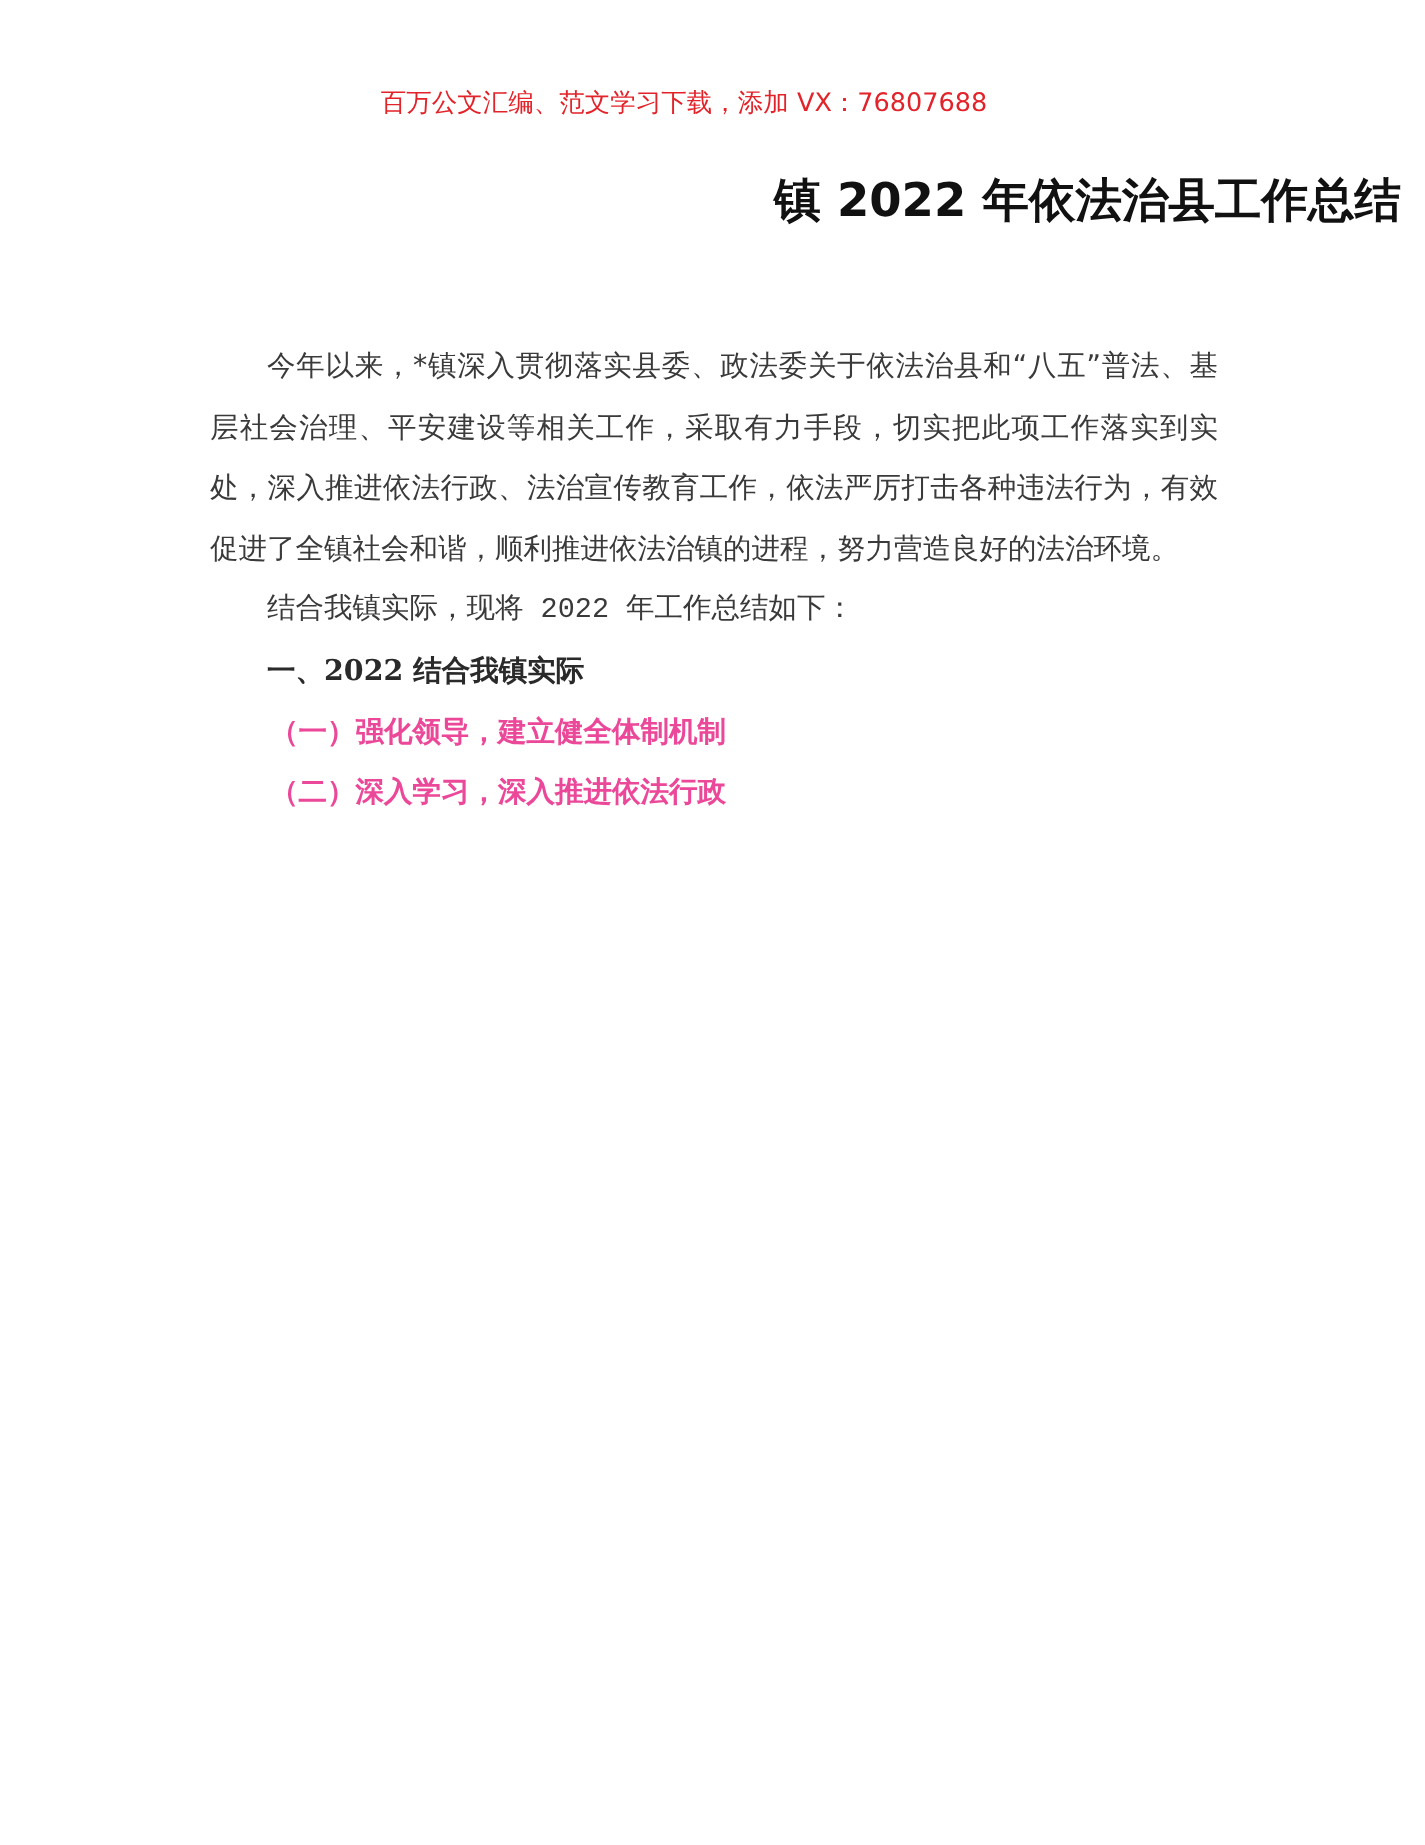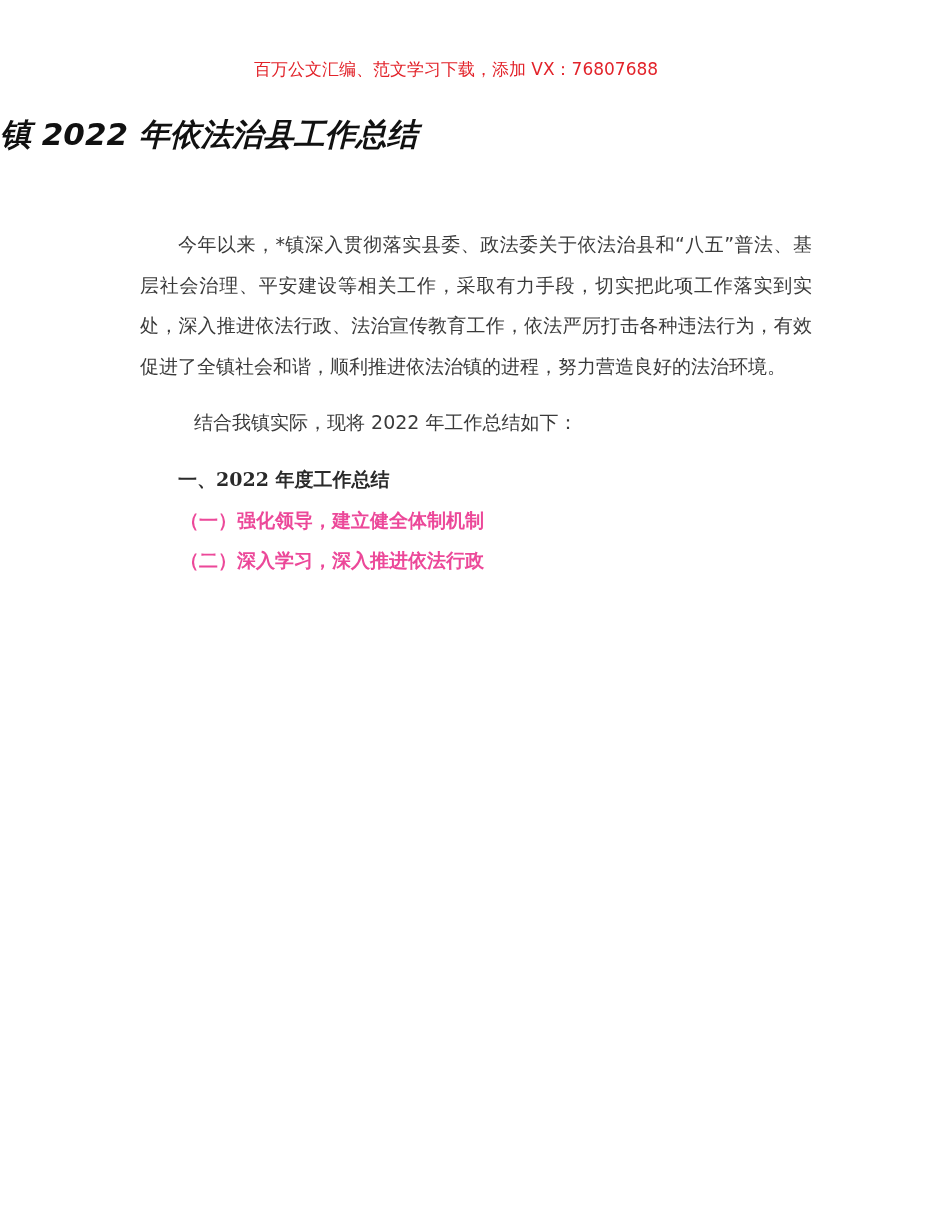--- a/index.html
+++ b/index.html
@@ -30,45 +30,45 @@
       font-size: 17px;
       color: #e2232a;
       letter-spacing: 0px;
       line-height: 24px;
     }
     .title {
       position: absolute;
       top: 112px;
       left: 0;
       width: 934px;
-      text-align: left;
+      text-align: right;
       font-size: 31px;
       font-weight: bold;
       color: #111111;
       line-height: 44px;
-      font-style: italic;
     }
     .body {
       position: absolute;
       top: 224px;
       left: 140px;
       width: 672px;
       color: #3a3a3a;
       font-size: 19px;
       line-height: 40.6px;
     }
     .para {
       margin: 0;
       text-indent: 2em;
       text-align: justify;
       text-align-last: left;
     }
     .para-noindent {
-      margin: 16px;
+      margin: 0;
       text-indent: 2em;
+      font-family: Liberation Mono, monospace;
     }
     .h1 {
       margin: 0;
       text-indent: 2em;
       font-weight: bold;
       color: #2a2a2a;
     }
     .h2 {
       margin: 0;
       padding-left: 40px;
@@ -88,21 +88,21 @@
   <div class="watermark">百万公文汇编、范文学习下载，添加 VX：76807688</div>
 
   <div class="title">镇 2022 年依法治县工作总结</div>
 
   <div class="body">
 
     <p class="para">今年以来，*镇深入贯彻落实县委、政法委关于依法治县和“八五”普法、基层社会治理、平安建设等相关工作，采取有力手段，切实把此项工作落实到实处，深入推进依法行政、法治宣传教育工作，依法严厉打击各种违法行为，有效促进了全镇社会和谐，顺利推进依法治镇的进程，努力营造良好的法治环境。</p>
 
     <p class="para-noindent">结合我镇实际，现将 2022 年工作总结如下：</p>
 
-    <p class="h1"><span>一、</span><span class="num">2022</span><span> 年度工作总结</span></p>
+    <p class="h1"><span>一、</span><span class="num">2022</span><span> 结合我镇实际</span></p>
 
     <p class="h2">（一）强化领导，建立健全体制机制</p>
 
 
     <p class="h2">（二）深入学习，深入推进依法行政</p>
 
   </div>
 </div>
 
 </body></html>

